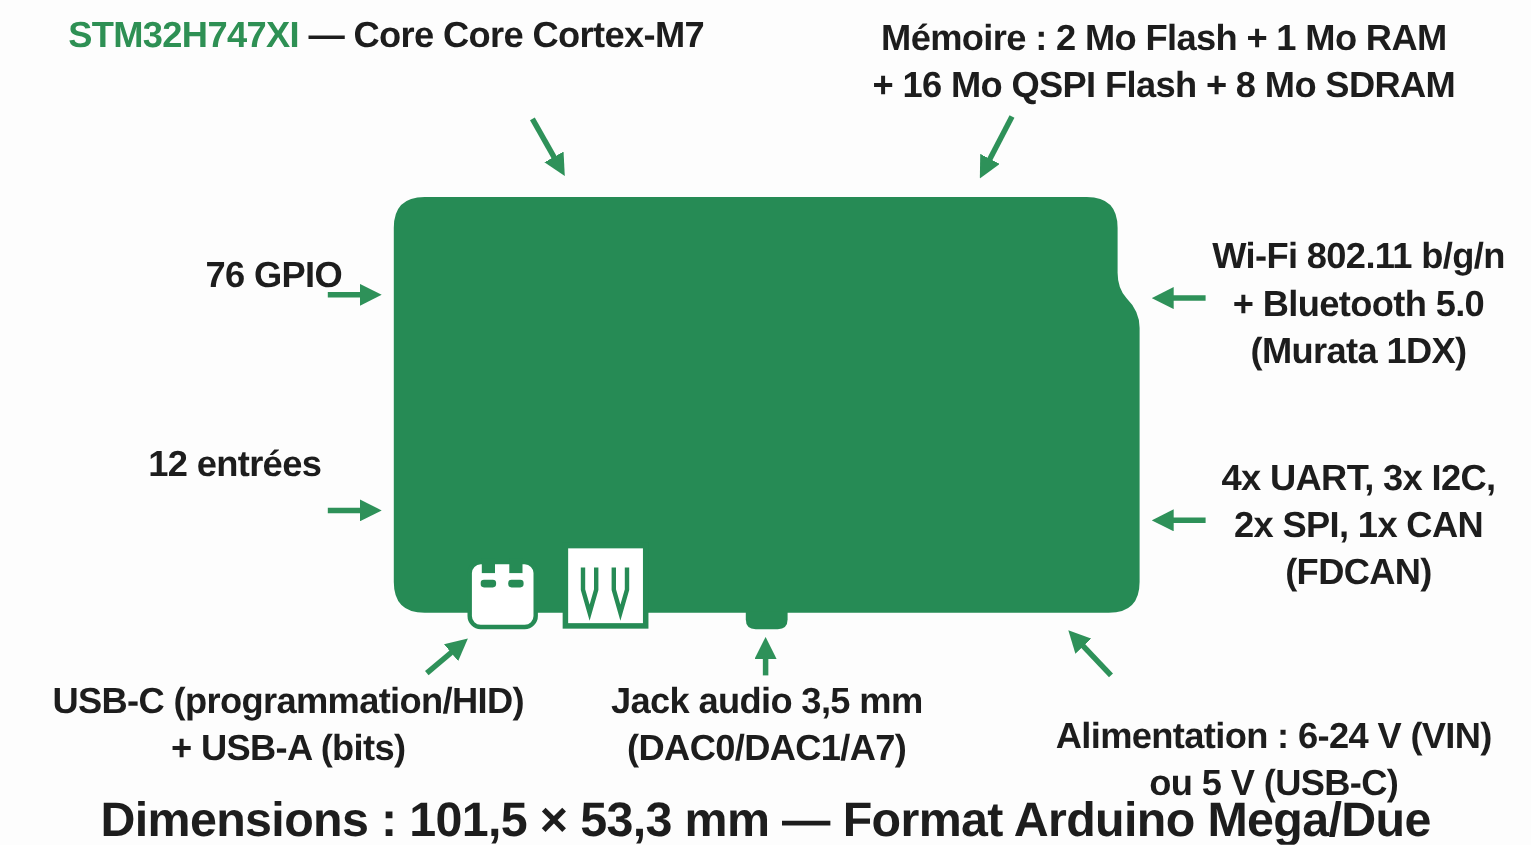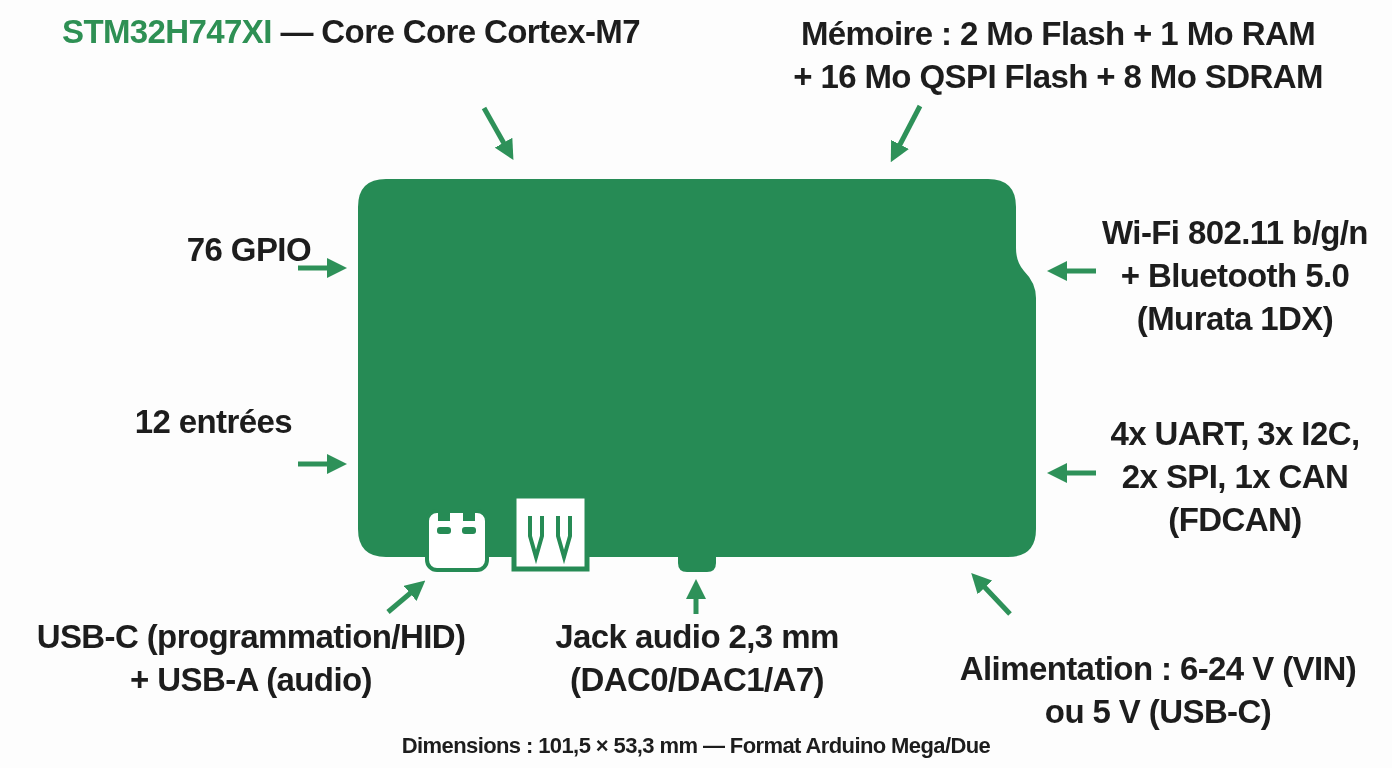--- a/index.html
+++ b/index.html
@@ -27,21 +27,21 @@
     letter-spacing:-0.6px;
     white-space:nowrap;
   }
   .center{text-align:center;}
   .right{text-align:right;}
   .chip-name{color:var(--chip-green);}
   .footer-line{
     position:absolute;
     left:0;top:726px;width:1392px;
     text-align:center;
-    font-weight:700;font-size:22px;line-height:40px;
+    font-weight:700;font-size:44px;line-height:40px;
     color:var(--ink);letter-spacing:-0.6px;white-space:nowrap;
   }
 </style>
 </head>
 <body>
 
 <div class="stage">
 
   <svg class="canvas" viewBox="0 0 1392 768" xmlns="http://www.w3.org/2000/svg">
     <defs>
@@ -103,27 +103,27 @@
     <div>+ Bluetooth 5.0</div>
     <div>(Murata 1DX)</div>
   </div>
 
   <div class="callout center" style="left:1055px;top:412px;width:360px;">
     <div>4x UART, 3x I2C,</div>
     <div>2x SPI, 1x CAN</div>
     <div>(FDCAN)</div>
   </div>
 
-  <div class="callout center" style="left:1px;top:615px;width:500px;">
+  <div class="callout center" style="left:12px;top:615px;width:500px;">
     <div>USB-C (programmation/HID)</div>
-    <div>+ USB-A (audio)</div>
+    <div>+ USB-A (bits)</div>
   </div>
 
   <div class="callout center" style="left:517px;top:615px;width:360px;">
-    <div>Jack audio 2,3 mm</div>
+    <div>Jack audio 3,5 mm</div>
     <div>(DAC0/DAC1/A7)</div>
   </div>
 
   <div class="callout center" style="left:928px;top:647px;width:460px;">
     <div>Alimentation : 6-24 V (VIN)</div>
     <div>ou 5 V (USB-C)</div>
   </div>
 
   <div class="footer-line">Dimensions : 101,5 × 53,3 mm — Format Arduino Mega/Due</div>
 

